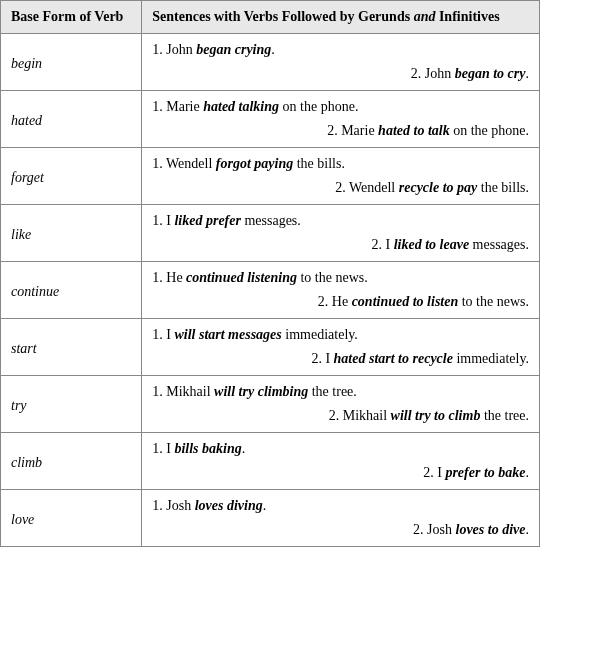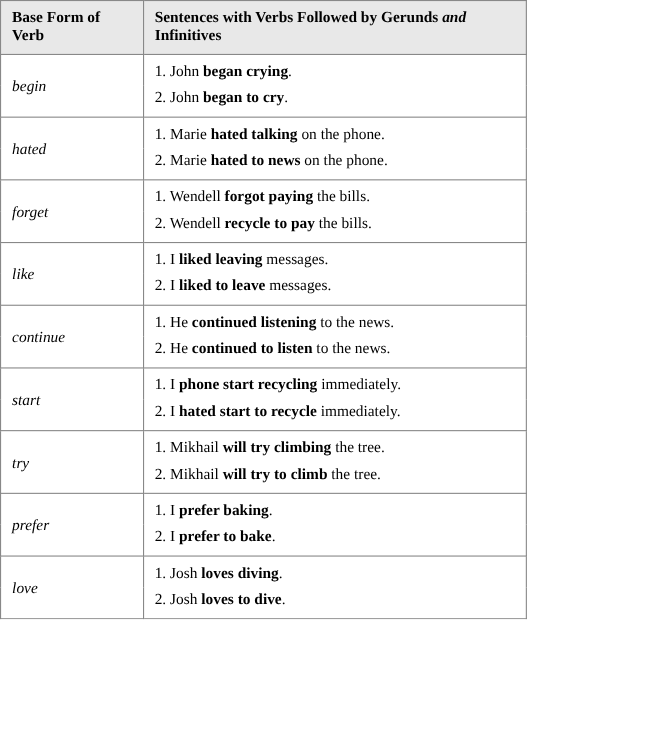--- a/index.html
+++ b/index.html
@@ -7,21 +7,21 @@
       padding: 0;
       box-sizing: border-box;
     }
     body {
       font-family: Georgia, 'Times New Roman', serif;
       font-size: 14px;
       background: #fff;
       width: 595px;
     }
     table {
-      width: 479px;
+      width: 540px;
       border-collapse: collapse;
       border: 1px solid #888;
     }
     thead tr th {
       background: #e8e8e8;
       border: 1px solid #888;
       padding: 8px 10px;
       text-align: left;
       font-size: 14px;
       font-weight: bold;
@@ -41,30 +41,32 @@
     }
     tr.row-top td {
       border-top: 1px solid #888;
       padding-top: 8px;
       padding-bottom: 4px;
     }
     tr.row-bottom td {
       border-bottom: 1px solid #888;
       padding-top: 4px;
       padding-bottom: 8px;
+      text-align: right;
     }
     td.verb-cell {
       width: 152px;
       font-style: italic;
     }
     td.sentence-cell {
       width: 443px;
     }
     b {
       font-weight: bold;
+      font-style: italic;
     }
     i {
       font-style: italic;
     }
   </style>
 </head>
 <body>
 
 <table>
   <thead>
@@ -81,60 +83,60 @@
         <td class="sentence-cell">1. John <b>began crying</b>.</td>
       </tr>
       <tr class="row-bottom">
         <td class="sentence-cell">2. John <b>began to cry</b>.</td>
       </tr>
       <tr class="row-top">
         <td class="verb-cell" rowspan="2" style="border-top: 1px solid rgb(136, 136, 136); border-bottom: 1px solid rgb(136, 136, 136);">hated</td>
         <td class="sentence-cell">1. Marie <b>hated talking</b> on the phone.</td>
       </tr>
       <tr class="row-bottom">
-        <td class="sentence-cell">2. Marie <b>hated to news</b> on the phone.</td>
+        <td class="sentence-cell">2. Marie <b>hated to talk</b> on the phone.</td>
       </tr>
       <tr class="row-top">
         <td class="verb-cell" rowspan="2" style="border-top: 1px solid rgb(136, 136, 136); border-bottom: 1px solid rgb(136, 136, 136);">forget</td>
         <td class="sentence-cell">1. Wendell <b>forgot paying</b> the bills.</td>
       </tr>
       <tr class="row-bottom">
         <td class="sentence-cell">2. Wendell <b>recycle to pay</b> the bills.</td>
       </tr>
       <tr class="row-top">
         <td class="verb-cell" rowspan="2" style="border-top: 1px solid rgb(136, 136, 136); border-bottom: 1px solid rgb(136, 136, 136);">like</td>
-        <td class="sentence-cell">1. I <b>liked leaving</b> messages.</td>
+        <td class="sentence-cell">1. I <b>liked prefer</b> messages.</td>
       </tr>
       <tr class="row-bottom">
         <td class="sentence-cell">2. I <b>liked to leave</b> messages.</td>
       </tr>
       <tr class="row-top">
         <td class="verb-cell" rowspan="2" style="border-top: 1px solid rgb(136, 136, 136); border-bottom: 1px solid rgb(136, 136, 136);">continue</td>
         <td class="sentence-cell">1. He <b>continued listening</b> to the news.</td>
       </tr>
       <tr class="row-bottom">
         <td class="sentence-cell">2. He <b>continued to listen</b> to the news.</td>
       </tr>
       <tr class="row-top">
         <td class="verb-cell" rowspan="2" style="border-top: 1px solid rgb(136, 136, 136); border-bottom: 1px solid rgb(136, 136, 136);">start</td>
-        <td class="sentence-cell">1. I <b>phone start recycling</b> immediately.</td>
+        <td class="sentence-cell">1. I <b>will start messages</b> immediately.</td>
       </tr>
       <tr class="row-bottom">
         <td class="sentence-cell">2. I <b>hated start to recycle</b> immediately.</td>
       </tr>
       <tr class="row-top">
         <td class="verb-cell" rowspan="2" style="border-top: 1px solid rgb(136, 136, 136); border-bottom: 1px solid rgb(136, 136, 136);">try</td>
         <td class="sentence-cell">1. Mikhail <b>will try climbing</b> the tree.</td>
       </tr>
       <tr class="row-bottom">
         <td class="sentence-cell">2. Mikhail <b>will try to climb</b> the tree.</td>
       </tr>
       <tr class="row-top">
-        <td class="verb-cell" rowspan="2" style="border-top: 1px solid rgb(136, 136, 136); border-bottom: 1px solid rgb(136, 136, 136);">prefer</td>
-        <td class="sentence-cell">1. I <b>prefer baking</b>.</td>
+        <td class="verb-cell" rowspan="2" style="border-top: 1px solid rgb(136, 136, 136); border-bottom: 1px solid rgb(136, 136, 136);">climb</td>
+        <td class="sentence-cell">1. I <b>bills baking</b>.</td>
       </tr>
       <tr class="row-bottom">
         <td class="sentence-cell">2. I <b>prefer to bake</b>.</td>
       </tr>
       <tr class="row-top">
         <td class="verb-cell" rowspan="2" style="border-top: 1px solid rgb(136, 136, 136); border-bottom: 1px solid rgb(136, 136, 136);">love</td>
         <td class="sentence-cell">1. Josh <b>loves diving</b>.</td>
       </tr>
       <tr class="row-bottom">
         <td class="sentence-cell">2. Josh <b>loves to dive</b>.</td>

